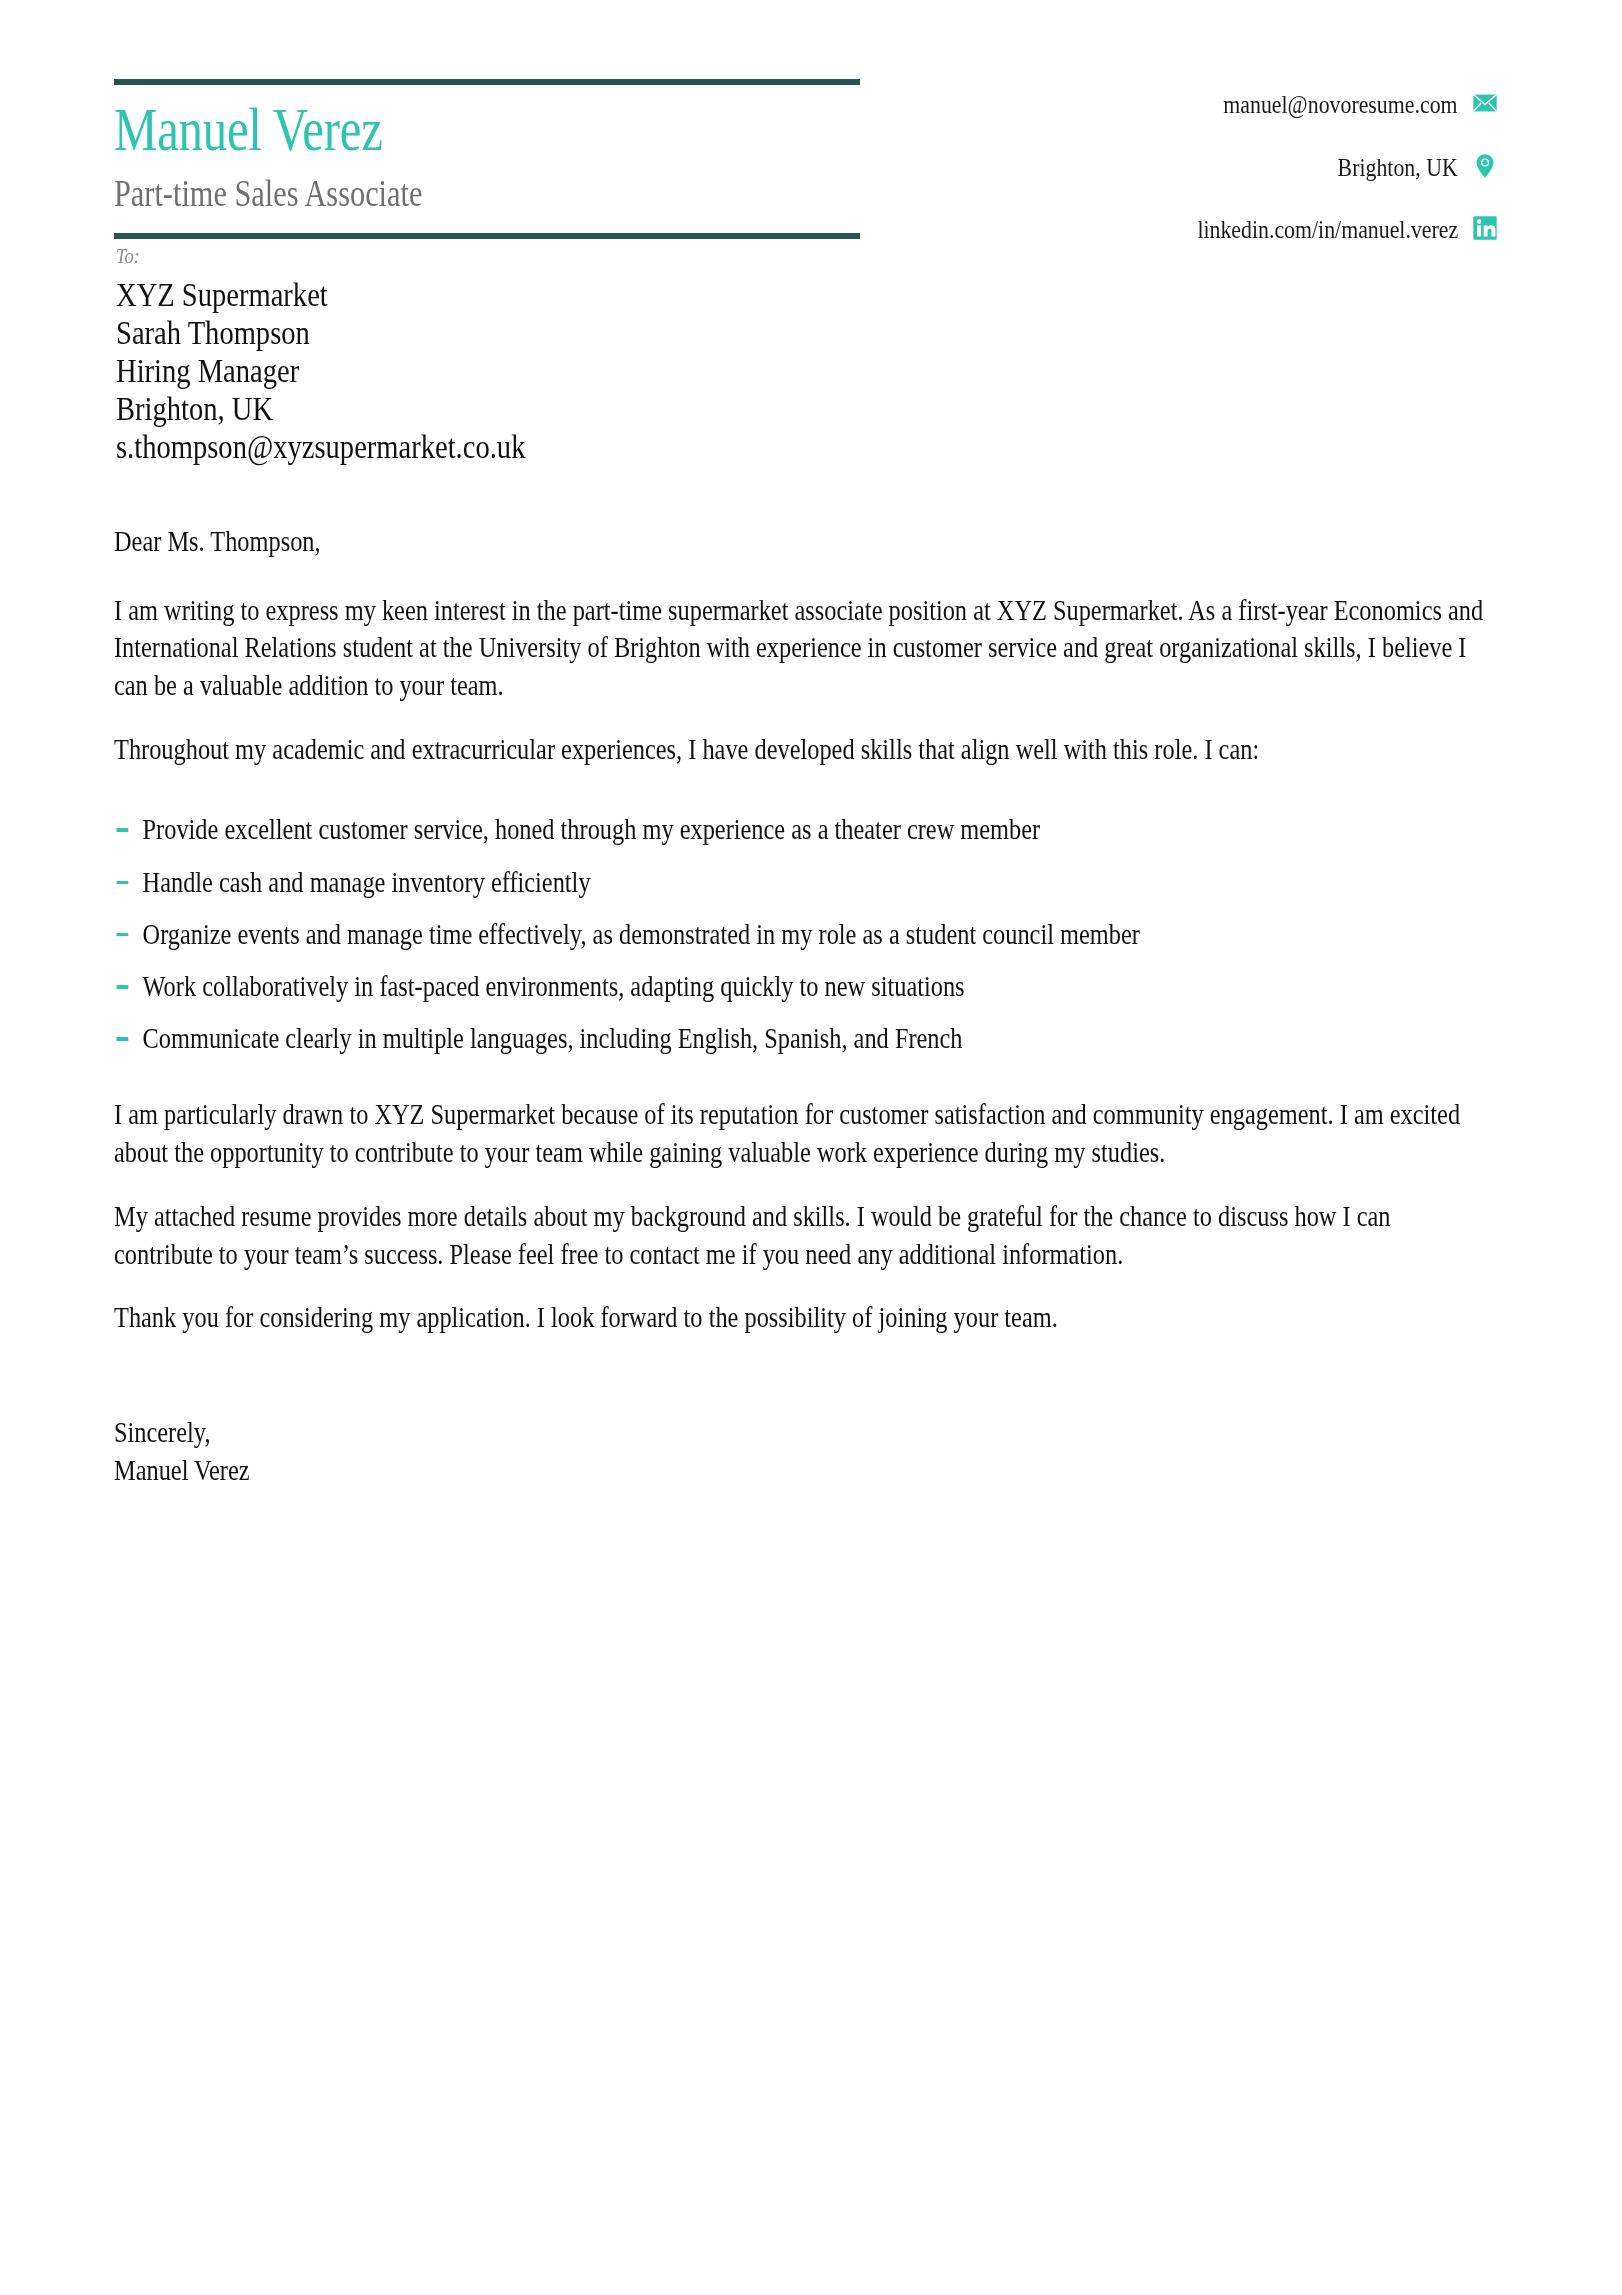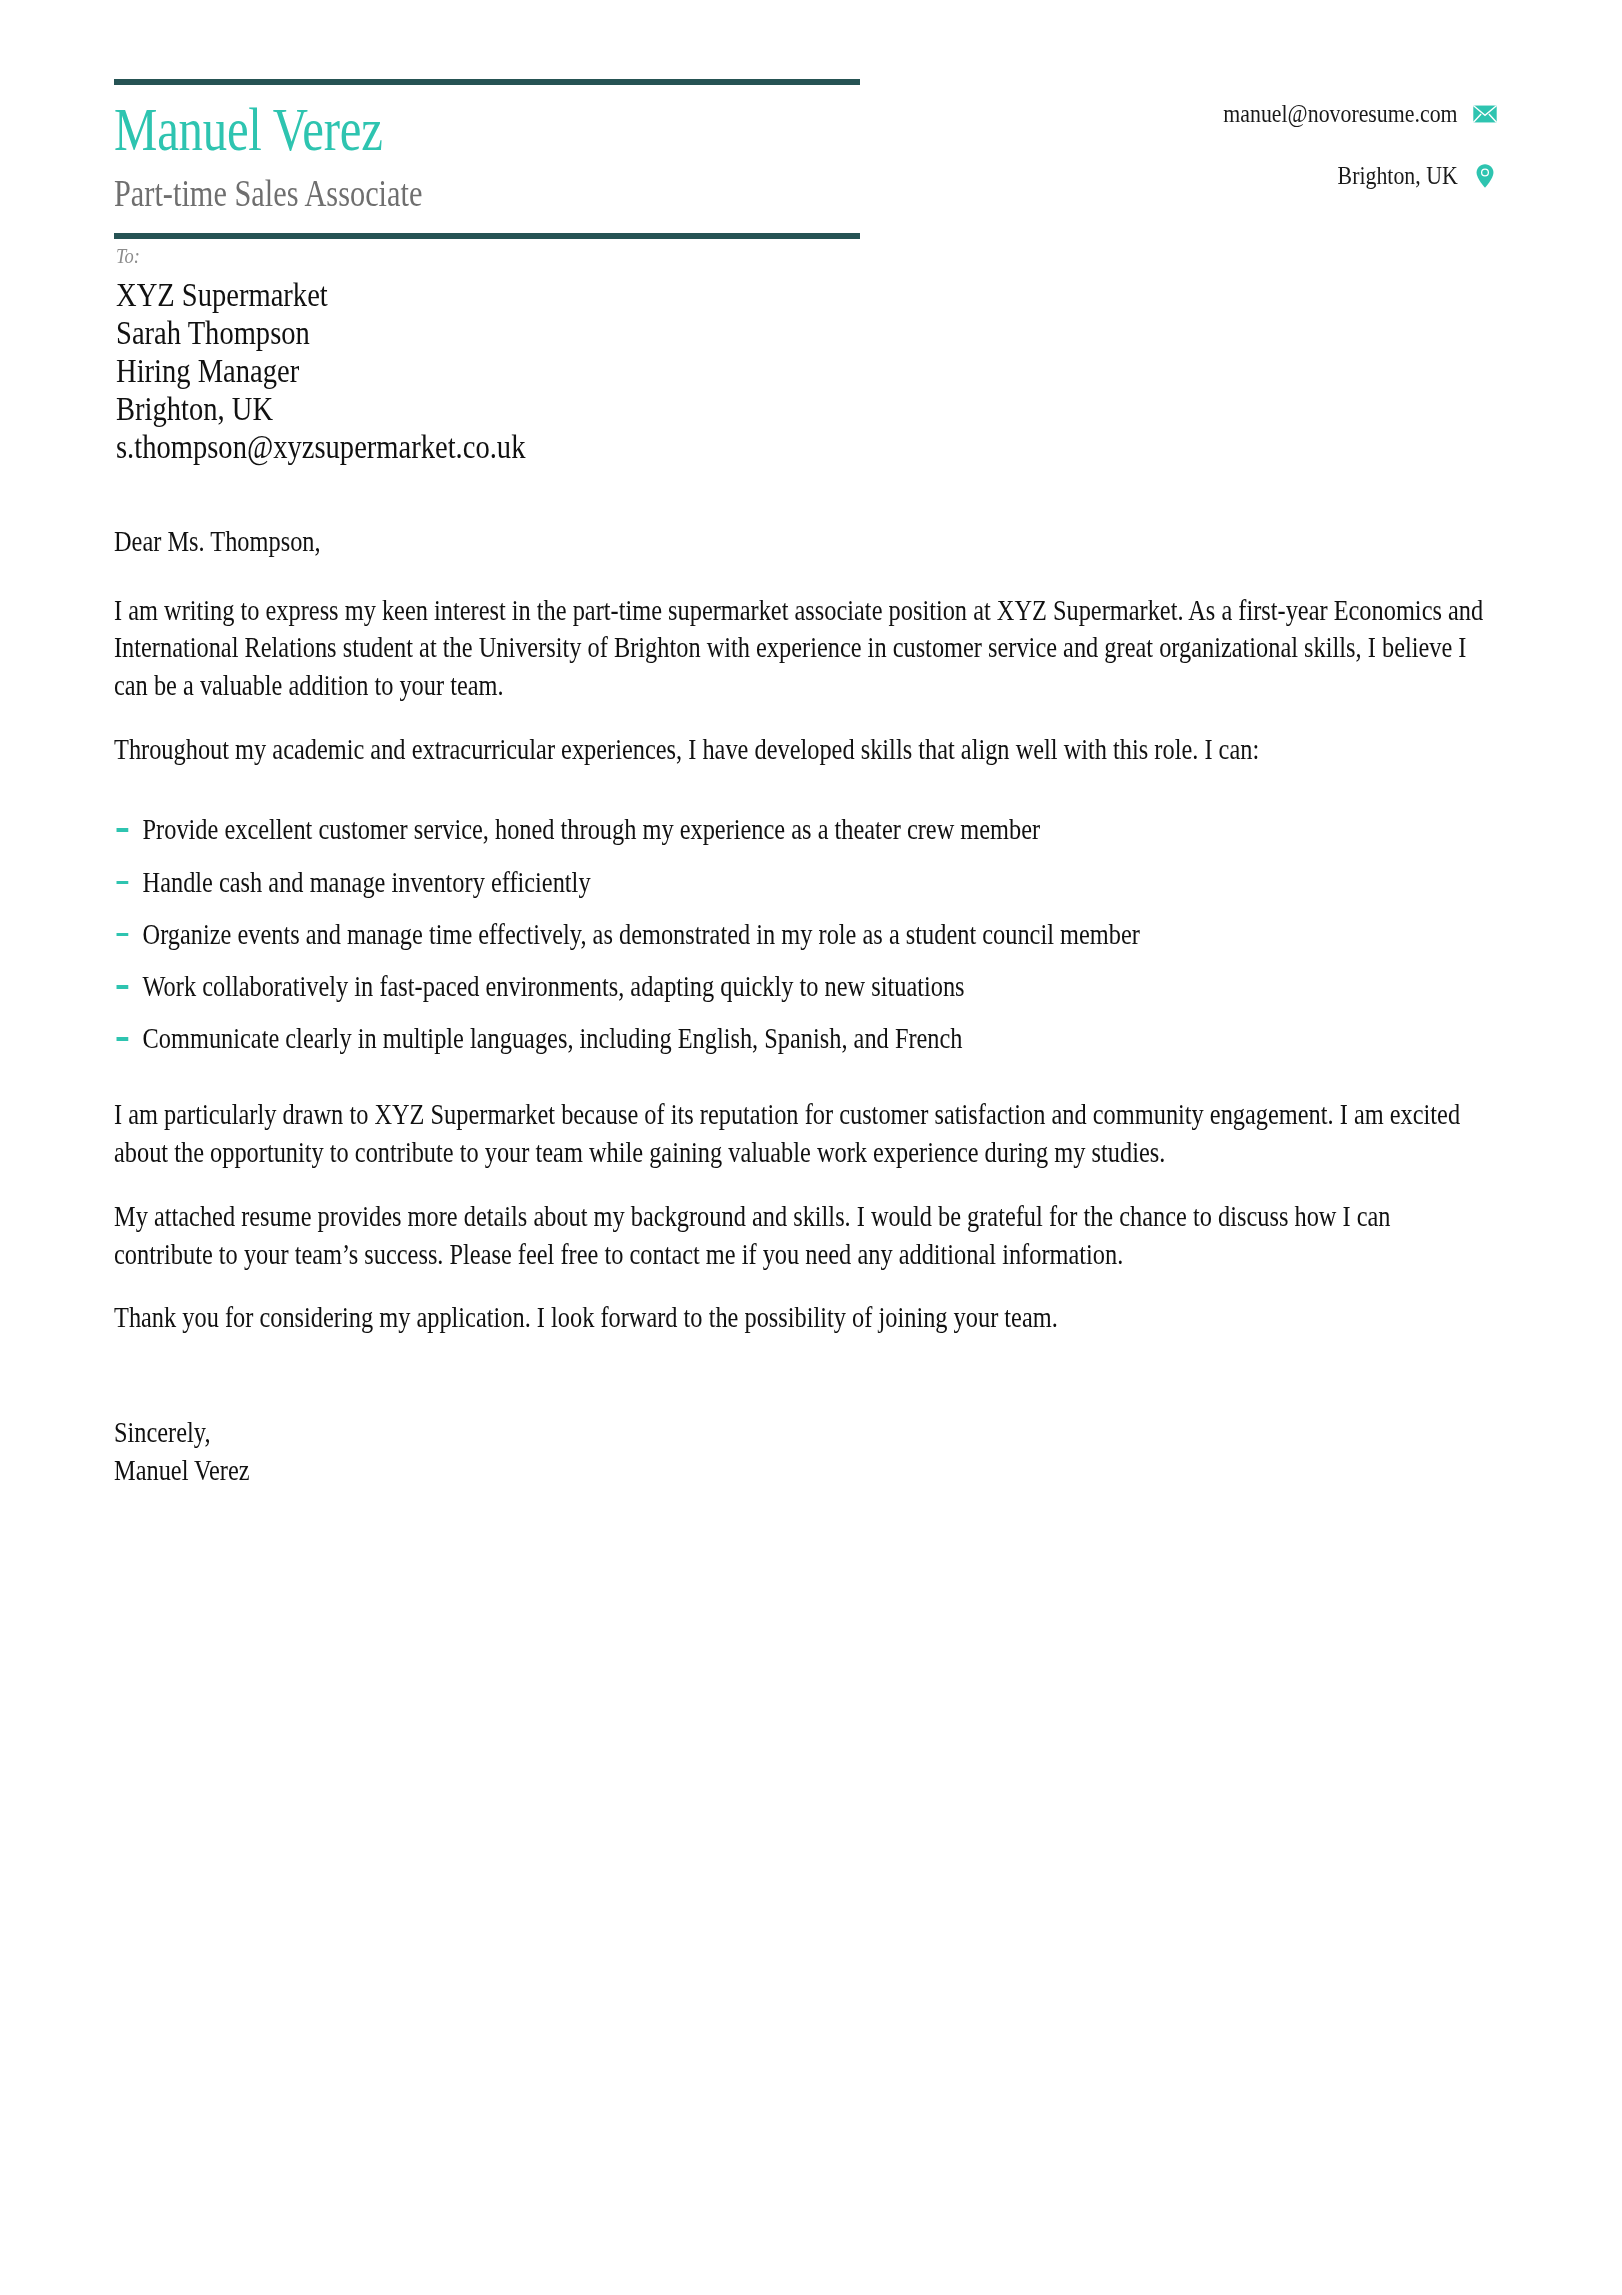--- a/index.html
+++ b/index.html
@@ -69,21 +69,21 @@
   
   .contacts {
     position: absolute;
     left: 916px;
     top: 90px;
     width: 582px;
   }
 
   .contact-row {
     display: flex;
-    align-items: center;
+    align-items: flex-start;
     justify-content: flex-end;
     height: 47px;
     margin-bottom: 15.7px;
   }
 
   .contact-text {
     font-size: 26px;
     color: #1a1a1a;
     transform: scaleX(0.84);
     transform-origin: right center;
@@ -221,20 +221,29 @@
 
 
     <div class="contact-row">
       <div class="contact-text">Brighton, UK</div>
       <svg class="contact-icon" viewBox="0 0 40 40">
         <path d="M20 2 C12.5 2 7 7.8 7 15 C7 24 20 38 20 38 C20 38 33 24 33 15 C33 7.8 27.5 2 20 2 Z" fill="#2EC4B0"></path>
         <circle cx="20" cy="14.5" r="5.2" fill="none" stroke="#ffffff" stroke-width="2"></circle>
       </svg>
     </div>
 
+    <div class="contact-row">
+      <div class="contact-text">linkedin.com/in/manuel.verez</div>
+      <svg class="contact-icon" viewBox="0 0 40 40">
+        <rect x="2" y="2" width="36" height="36" rx="2" ry="2" fill="#2EC4B0"></rect>
+        <rect x="8" y="16" width="6" height="17" fill="#ffffff"></rect>
+        <circle cx="11" cy="10" r="3.4" fill="#ffffff"></circle>
+        <path d="M18 16 h6 v2.4 c1.6-2.4 4-2.8 6-2.8 c4 0 6 2.6 6 7.2 V33 h-6 v-9 c0-2.2-0.8-3.4-2.6-3.4 c-1.9 0-3.4 1.3-3.4 3.8 V33 h-6 Z" fill="#ffffff"></path>
+      </svg>
+    </div>
 
   </div>
 
   <div class="to-block">
     <div class="to-label">To:</div>
     <div class="to-line">XYZ Supermarket</div>
     <div class="to-line">Sarah Thompson</div>
     <div class="to-line">Hiring Manager</div>
     <div class="to-line">Brighton, UK</div>
     <div class="to-line">s.thompson@xyzsupermarket.co.uk</div>

